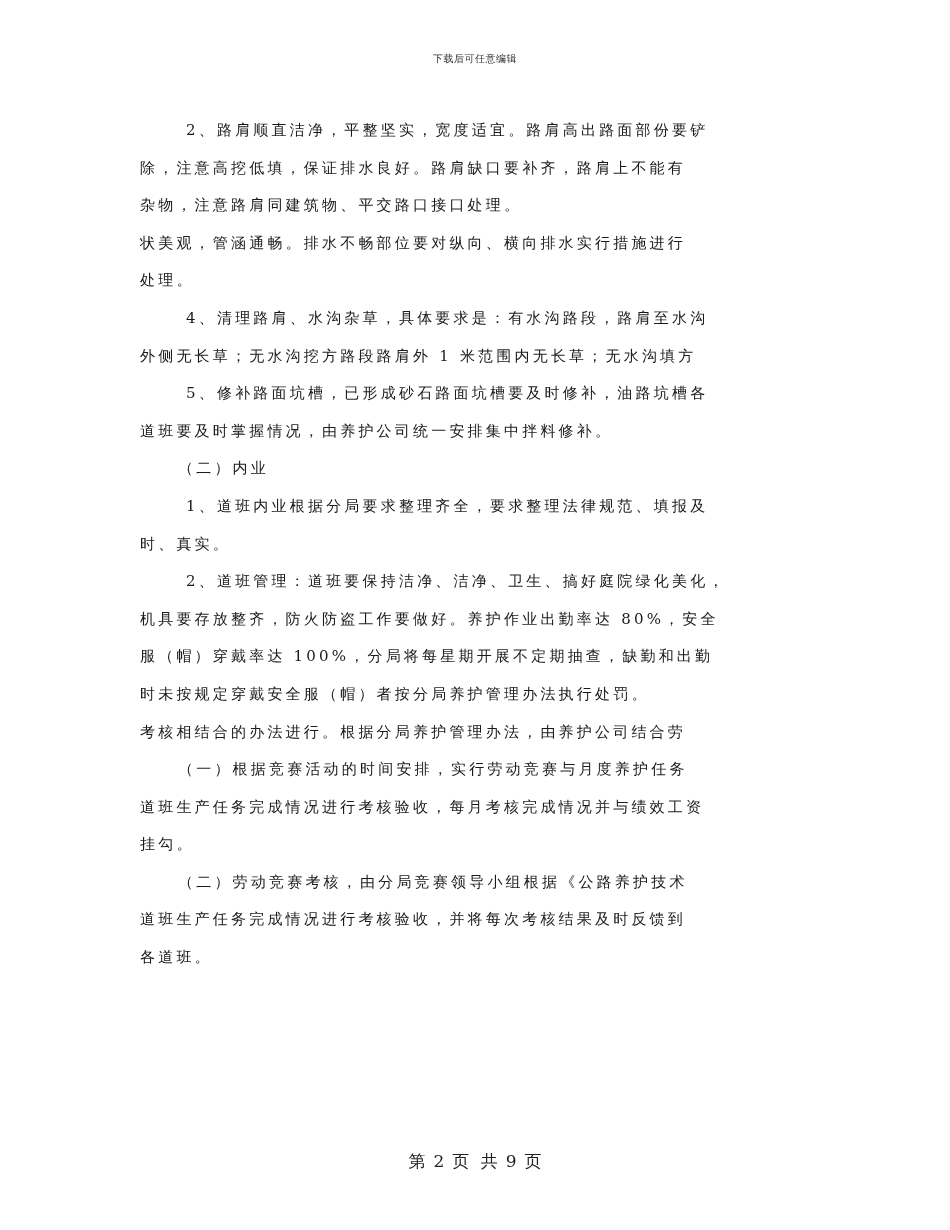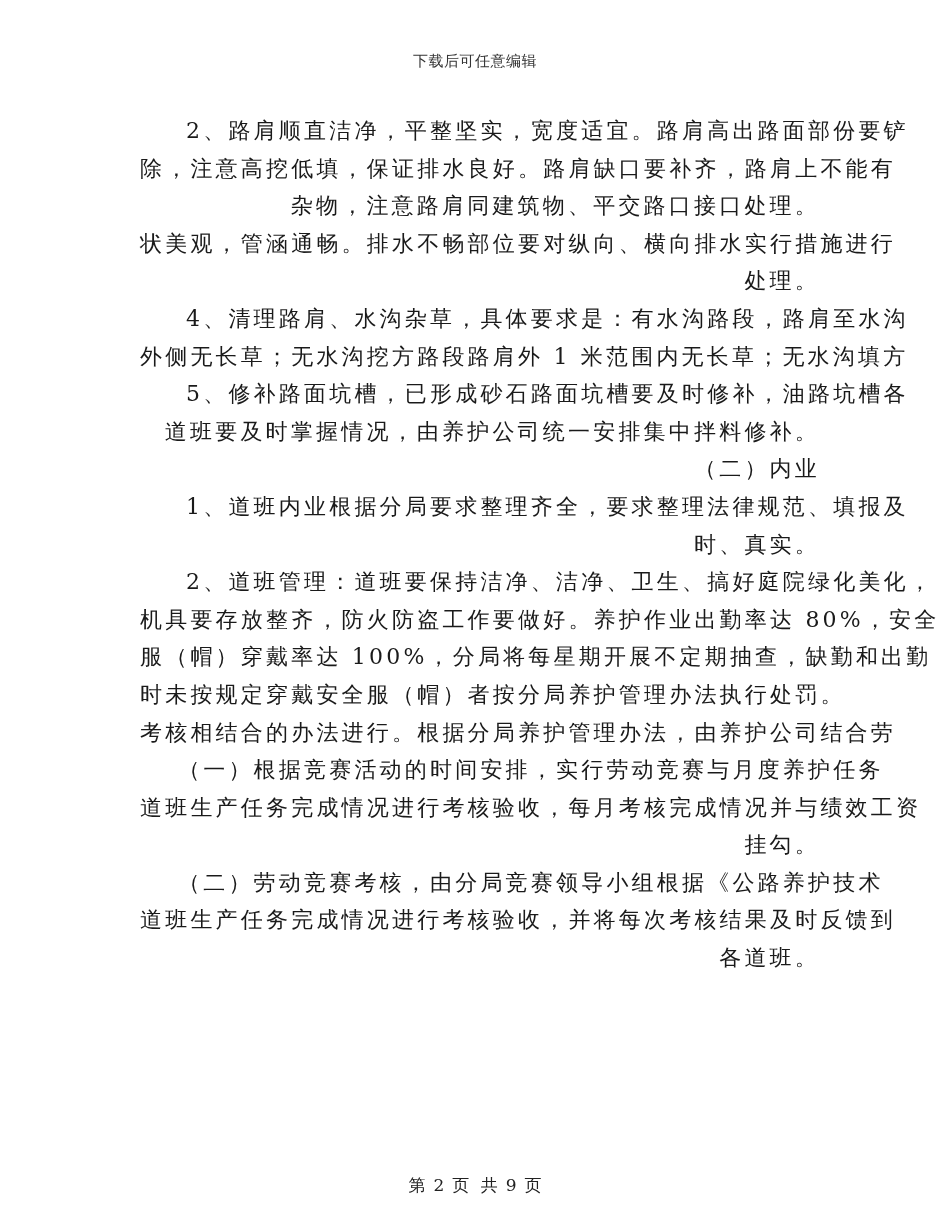--- a/index.html
+++ b/index.html
@@ -14,50 +14,48 @@
       overflow: hidden;
       font-family: "DejaVu Serif", "Liberation Serif", serif;
       color: #1a1a1a;
     }
     .header-note {
       position: absolute;
       top: 52px;
       left: 0;
       width: 950px;
       text-align: center;
-      font-size: 15px;
+      font-size: 10px;
       color: #333;
       letter-spacing: 0.5px;
     }
     .content {
       position: absolute;
       top: 112px;
       left: 140px;
       width: 680px;
     }
     .line {
       height: 37.6px;
       line-height: 37.6px;
-      font-size: 22px;
+      font-size: 15px;
       white-space: nowrap;
       letter-spacing: 3.2px;
-      text-align: right;
     }
     .line.indent { padding-left: 46px; }
     .line.indent-md { padding-left: 38px; }
     .footer {
       position: absolute;
       top: 1150px;
       left: 0;
       width: 950px;
       text-align: center;
       font-size: 17px;
       color: #222;
       word-spacing: 6px;
-      margin-top: 24px;
     }
     .footer span { margin: 0 4px; }
   </style>
 </head>
 <body>
 
 <div class="header-note">下载后可任意编辑</div>
 
 <div class="content">
 

